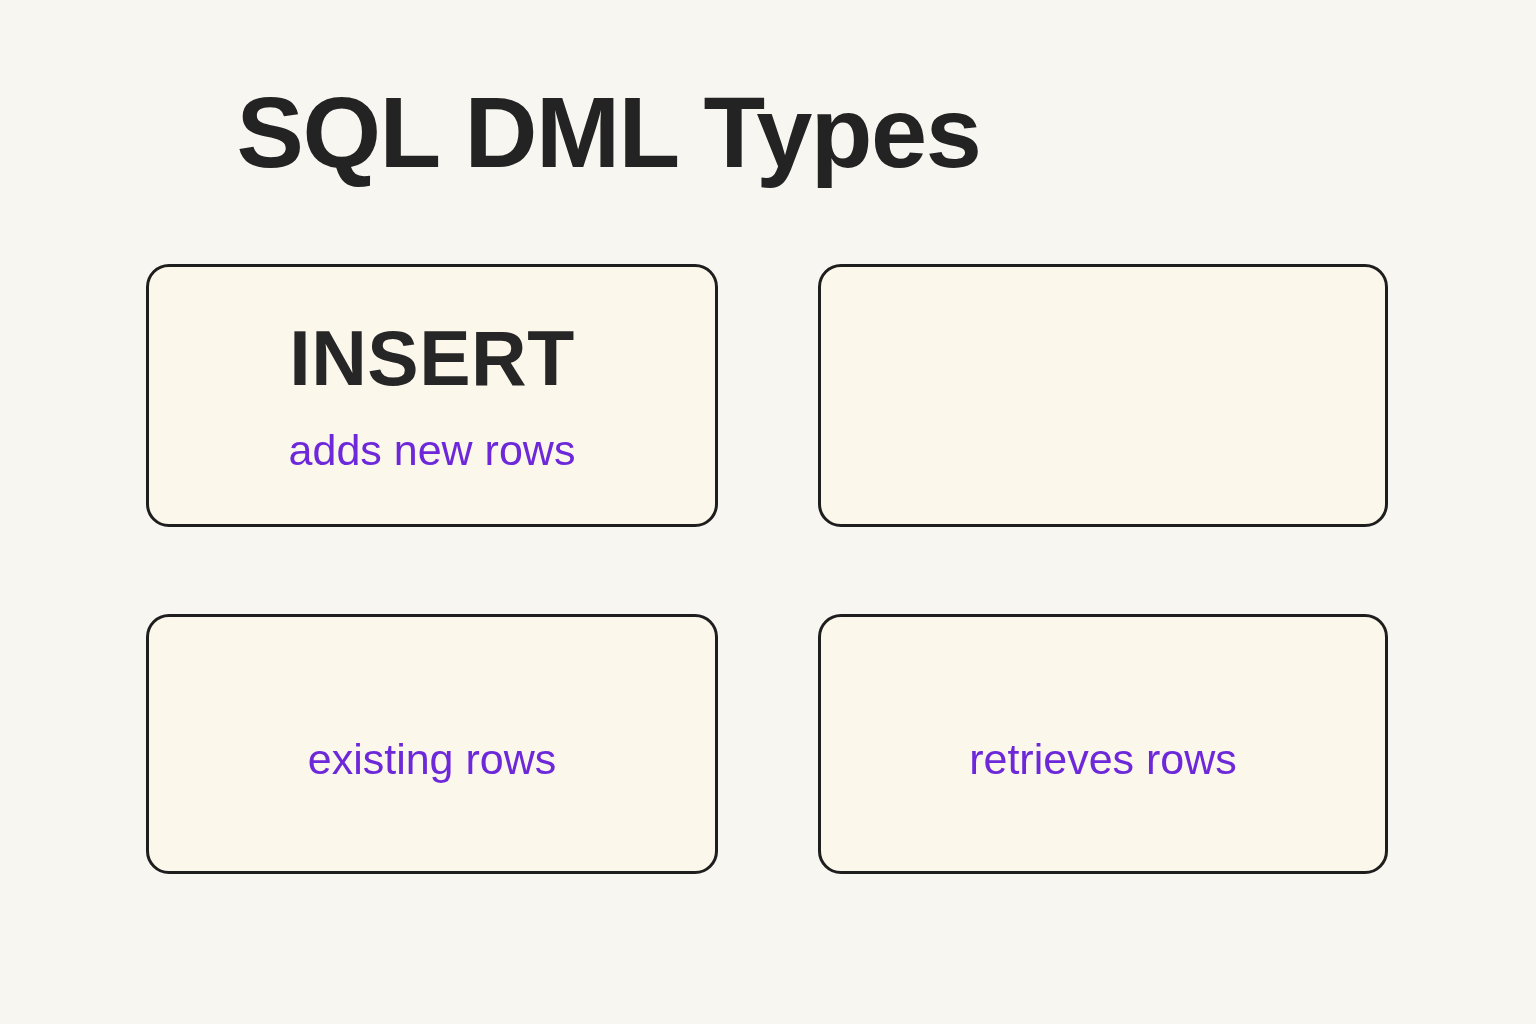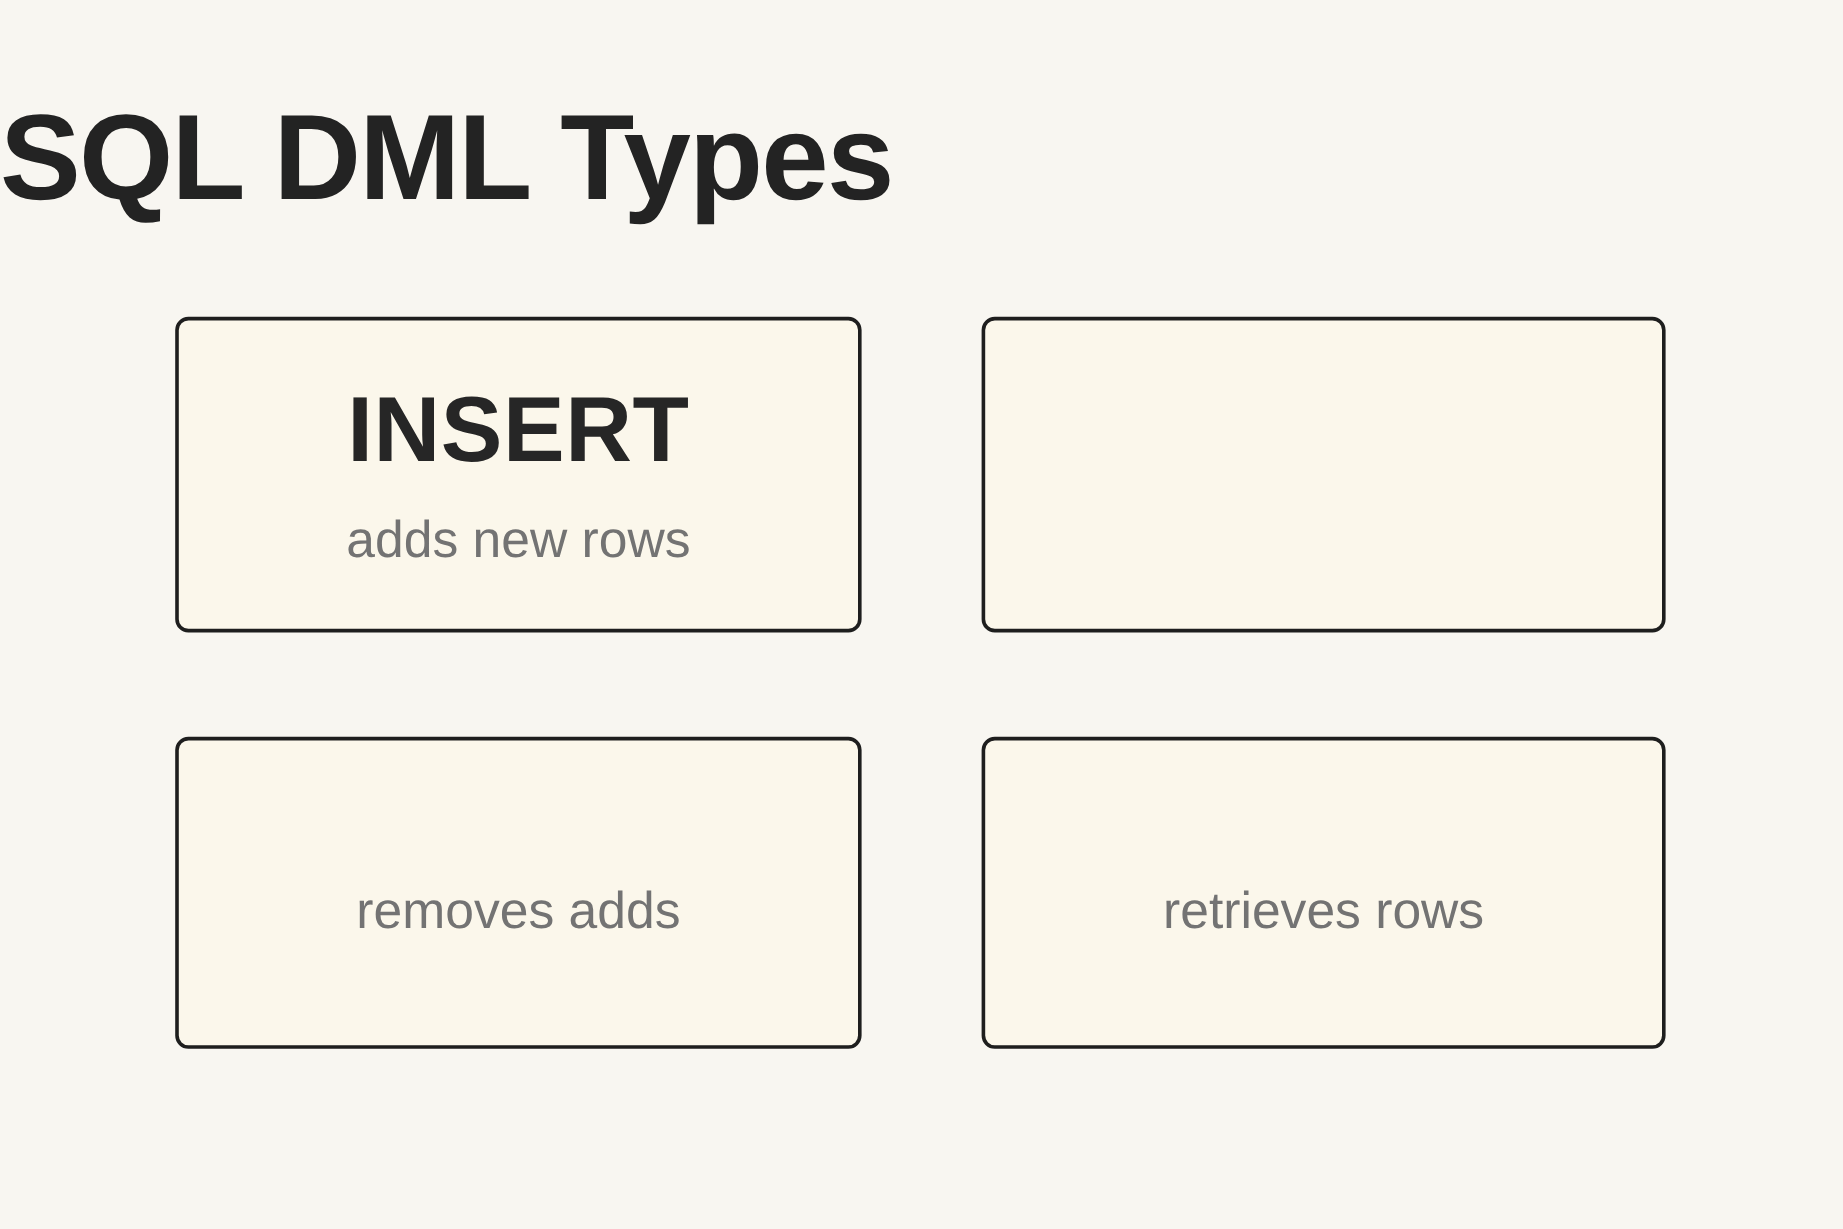--- a/index.html
+++ b/index.html
@@ -21,21 +21,21 @@
     height: 1024px;
     box-sizing: border-box;
   }
 
   
   .page-title {
     position: absolute;
     left: 0;
     top: 78px;
     width: 1217px;
-    text-align: left;
+    text-align: center;
     font-size: 101px;
     font-weight: 700;
     letter-spacing: -1.5px;
     line-height: 1.08;
     color: #232323;
     white-space: nowrap;
   }
 
   
   .grid {
@@ -49,21 +49,21 @@
     grid-template-rows: 263px 260px;
     column-gap: 100px;
     row-gap: 87px;
   }
 
   .card {
     position: relative;
     box-sizing: border-box;
     background: #fbf7eb;
     border: 3px solid #1e1e1e;
-    border-radius: 11px;
+    border-radius: 23px;
     display: flex;
     flex-direction: column;
     align-items: center;
     justify-content: center;
   }
 
   .card-keyword {
     font-size: 77px;
     font-weight: 700;
     letter-spacing: 0.5px;
@@ -72,21 +72,21 @@
     text-transform: uppercase;
     white-space: nowrap;
   }
 
   .card-desc {
     margin-top: 32px;
     font-size: 43px;
     font-weight: 400;
     letter-spacing: 0px;
     line-height: 1;
-    color: #737373;
+    color: #6d28d9;
     white-space: nowrap;
   }
 
   
   .grid > .card:nth-child(3) .card-desc,
   .grid > .card:nth-child(4) .card-desc {
     margin-top: 30px;
   }
 </style>
 </head>
@@ -100,21 +100,21 @@
 
     <div class="card">
       <div class="card-keyword">INSERT</div>
       <div class="card-desc">adds new rows</div>
     </div>
 
     <div class="card">
     </div>
 
     <div class="card">
-      <div class="card-desc">removes adds</div>
+      <div class="card-desc">existing rows</div>
     </div>
 
     <div class="card">
       <div class="card-desc">retrieves rows</div>
     </div>
 
   </div>
 </div>
 
 </body></html>

